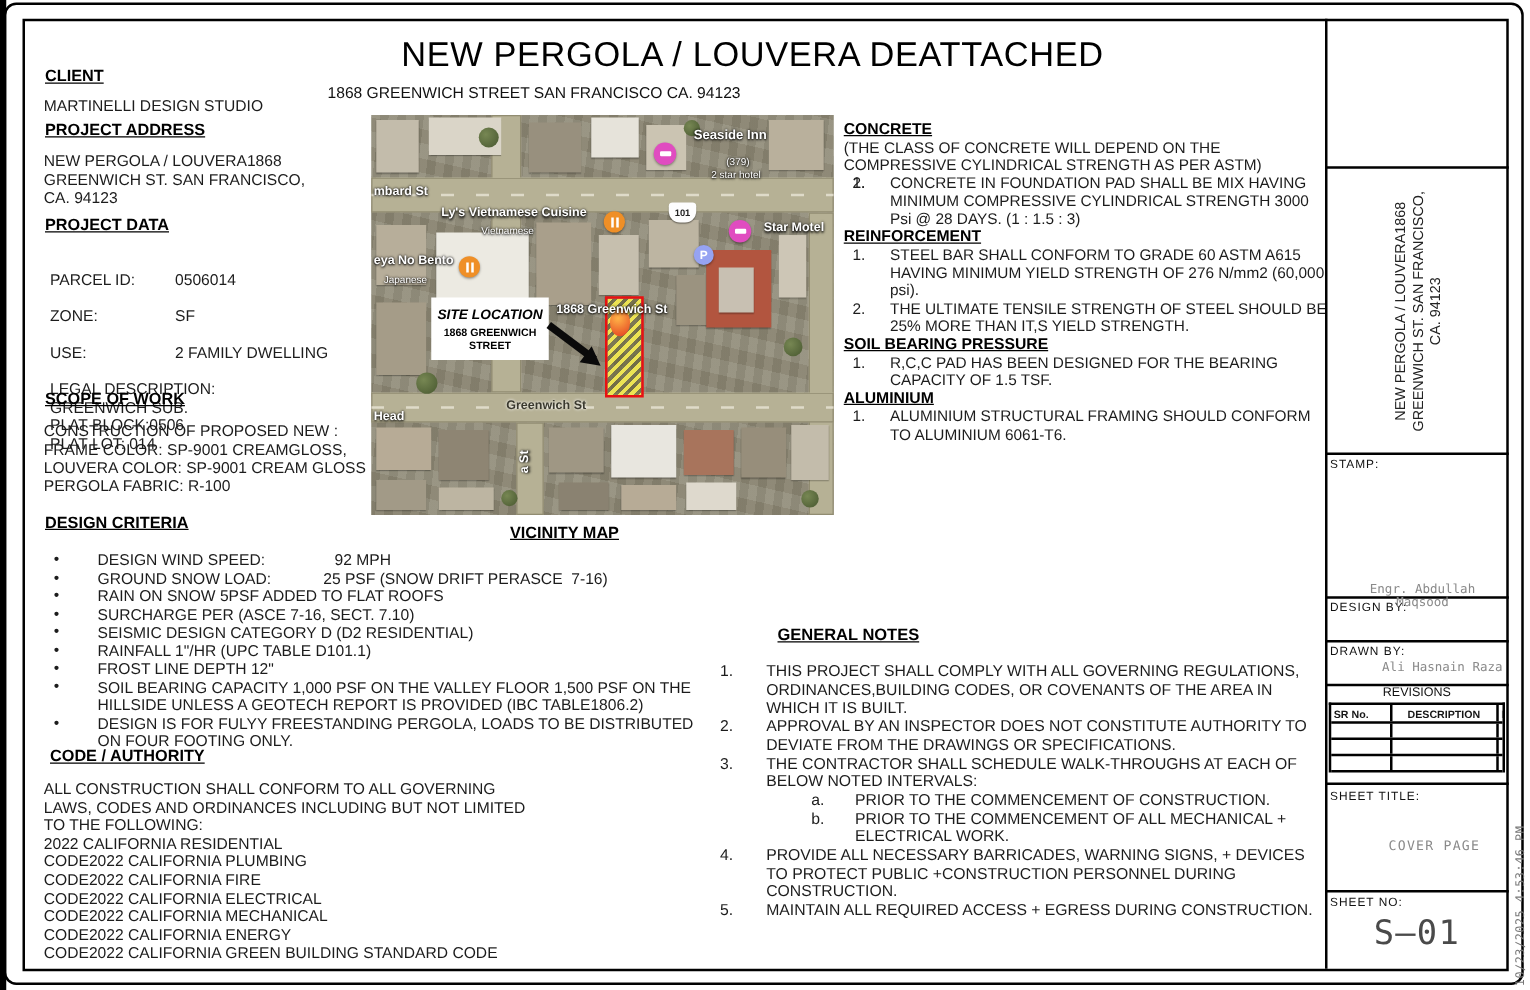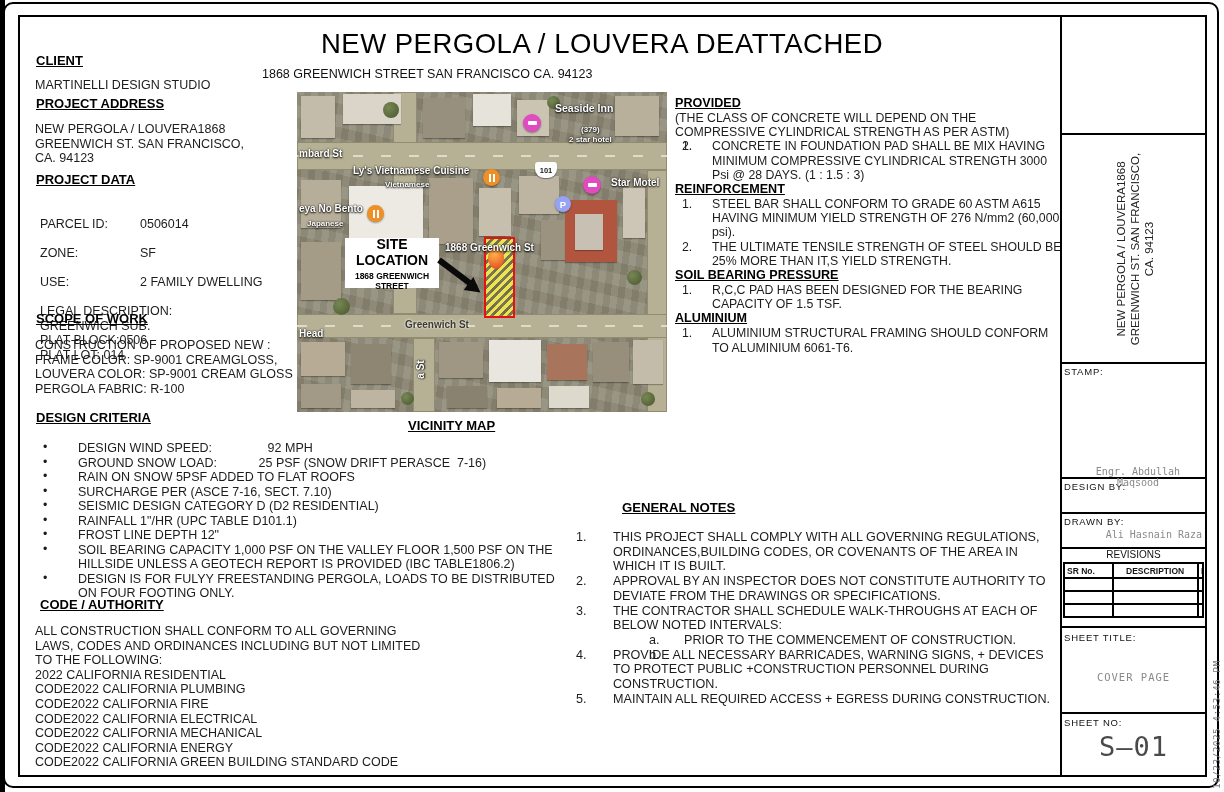--- a/index.html
+++ b/index.html
@@ -38,35 +38,35 @@
        background:
         repeating-linear-gradient(97deg, rgba(255,255,255,.05) 0 7px, rgba(0,0,0,.05) 7px 14px),
         repeating-linear-gradient(13deg, rgba(60,50,30,.07) 0 11px, rgba(255,255,250,.05) 11px 23px),
         #8f8a77;}
   .street{position:absolute;background:#b6b195;box-shadow:inset 0 0 0 1px rgba(120,115,90,.6);}
   .dash{position:absolute;left:0;width:100%;height:2px;background:repeating-linear-gradient(90deg,#e6e2d2 0 10px,transparent 10px 28px);opacity:.85;}
   .bld{position:absolute;box-shadow:0 1px 1px rgba(0,0,0,.28);}
   .tree{position:absolute;border-radius:50%;background:radial-gradient(circle at 35% 35%, #778753, #47572f);}
   .mlab{position:absolute;color:#fff;font-size:10px;font-weight:bold;white-space:nowrap;
         text-shadow:0 0 2px #000,0 1px 2px rgba(0,0,0,.9);}
-  .msub{font-size:8px;font-weight:bold;}
+  .msub{font-size:8px;font-weight:normal;}
   .mdark{color:#3a392e;text-shadow:0 0 2px rgba(255,255,255,.8),0 0 3px rgba(255,255,255,.6);}
   .poi{position:absolute;border-radius:50%;display:flex;align-items:center;justify-content:center;
        color:#fff;box-shadow:0 1px 2px rgba(0,0,0,.4);}
   .poi-lodging{width:18px;height:18px;background:#e04cc0;}
   .poi-lodging::after{content:"";width:9px;height:4px;background:#fff;border-radius:1px;}
   .poi-food{width:17px;height:17px;background:#ef8f27;}
   .poi-food::after{content:"";width:2px;height:8px;background:#fff;box-shadow:4px 0 0 #fff;margin-left:-4px;}
   .poi-park{width:16px;height:16px;background:#96a3f2;font-size:9.5px;font-weight:bold;}
   .shield{position:absolute;left:238px;top:70px;width:22px;height:16px;background:#fdfdfd;border-radius:3px 3px 9px 9px;
           display:flex;align-items:center;justify-content:center;font-size:7.5px;font-weight:bold;color:#222;
           box-shadow:0 1px 1px rgba(0,0,0,.4);}
   .callout{position:absolute;left:48px;top:146px;width:94px;height:50px;background:#fff;z-index:4;
            display:flex;flex-direction:column;align-items:center;justify-content:center;gap:3px;text-align:center;}
-  .callout .c1{font-size:14px;font-weight:bold;color:#000;}
+  .callout .c1{font-size:11px;font-weight:bold;color:#000;font-style:italic;}
   .callout .c2{font-size:8.5px;font-weight:bold;color:#000;line-height:10px;width:86px;}
   .site{position:absolute;left:187px;top:145px;width:27px;height:77px;border:2px solid #e81111;z-index:3;
         background:repeating-linear-gradient(135deg, rgba(244,235,80,.92) 0 3px, rgba(100,96,42,.55) 3px 6px);}
   .blob{position:absolute;left:2px;top:8px;width:16px;height:22px;border-radius:50%;
         background:radial-gradient(circle at 40% 35%, #ffb347, #e23b1f);}
   .shaft{position:absolute;left:142px;top:165px;width:46px;height:6px;background:#0a0a0a;
          transform:rotate(37deg);transform-origin:0 50%;z-index:4;}
   .ahead{position:absolute;left:170px;top:188px;width:0;height:0;border-left:15px solid #0a0a0a;
          border-top:8px solid transparent;border-bottom:8px solid transparent;transform:rotate(37deg);z-index:4;}
   .vlab{transform:rotate(-90deg);transform-origin:center;}
@@ -227,40 +227,40 @@
     </div>
     <div class="shaft"></div>
     <div class="ahead"></div>
     <div class="site">
         <div class="blob"></div>
       </div>
   </div>
   <div class="h map-caption">VICINITY MAP</div>
 
   <div class="notes">
-    <div class="nh">PROVIDED</div>
+    <div class="nh">CONCRETE</div>
     <div class="nintro">(THE CLASS OF CONCRETE WILL DEPEND ON THE COMPRESSIVE CYLINDRICAL STRENGTH AS PER ASTM)</div>
     <div class="li"><span class="n">1.</span></div>
     <div class="li"><span class="n">2.</span><span>CONCRETE IN FOUNDATION PAD SHALL BE  MIX HAVING MINIMUM COMPRESSIVE CYLINDRICAL STRENGTH 3000 Psi @ 28 DAYS. (1 : 1.5 : 3)</span></div>
     <div class="nh">REINFORCEMENT</div>
     <div class="li"><span class="n">1.</span><span>STEEL BAR SHALL CONFORM TO GRADE 60 ASTM A615 HAVING MINIMUM YIELD STRENGTH OF 276 N/mm2 (60,000 psi).</span></div>
     <div class="li"><span class="n">2.</span><span>THE ULTIMATE TENSILE STRENGTH OF STEEL SHOULD BE 25% MORE THAN IT,S YIELD STRENGTH.</span></div>
     <div class="nh">SOIL BEARING PRESSURE</div>
     <div class="li"><span class="n">1.</span><span>R,C,C PAD HAS BEEN DESIGNED FOR THE BEARING CAPACITY OF 1.5 TSF.</span></div>
     <div class="nh">ALUMINIUM</div>
     <div class="li"><span class="n">1.</span><span>ALUMINIUM STRUCTURAL FRAMING SHOULD CONFORM TO ALUMINIUM 6061-T6.</span></div>
   </div>
 
   <div class="h gn-head">GENERAL NOTES</div>
   <div class="gn">
     <div class="li"><span class="n">1.</span><span>THIS PROJECT SHALL COMPLY WITH ALL GOVERNING REGULATIONS, ORDINANCES,BUILDING CODES, OR COVENANTS OF THE AREA IN WHICH IT IS BUILT.</span></div>
     <div class="li"><span class="n">2.</span><span>APPROVAL BY AN INSPECTOR DOES NOT CONSTITUTE AUTHORITY TO DEVIATE FROM THE DRAWINGS OR SPECIFICATIONS.</span></div>
     <div class="li"><span class="n">3.</span><span>THE CONTRACTOR SHALL SCHEDULE WALK-THROUGHS AT EACH OF BELOW NOTED INTERVALS:</span></div>
     <div class="sub"><span class="n">a.</span><span>PRIOR TO THE COMMENCEMENT OF CONSTRUCTION.</span></div>
-    <div class="sub"><span class="n">b.</span></div>
+    <div class="sub"><span class="n">b.</span><span>PRIOR TO THE COMMENCEMENT OF ALL MECHANICAL + ELECTRICAL WORK.</span></div>
     <div class="li"><span class="n">4.</span><span>PROVIDE ALL NECESSARY BARRICADES, WARNING SIGNS, + DEVICES TO PROTECT PUBLIC +CONSTRUCTION PERSONNEL DURING CONSTRUCTION.</span></div>
     <div class="li"><span class="n">5.</span><span>MAINTAIN ALL REQUIRED ACCESS + EGRESS DURING CONSTRUCTION.</span></div>
   </div>
 
   <div class="tb-divider"></div>
   <div class="tbline" style="top:133px;"></div>
   <div class="tbline" style="top:362px;"></div>
   <div class="tbline" style="top:477px;"></div>
   <div class="tbline" style="top:512px;"></div>
   <div class="tbline" style="top:547px;"></div>
@@ -299,19 +299,19 @@
         <div class="revcell rc3 revempty"></div>
       </div>
     <div class="revrow">
         <div class="revcell rc1 revempty"></div>
         <div class="revcell rc2 revempty"></div>
         <div class="revcell rc3 revempty"></div>
       </div>
   </div>
 
   <div class="tb-label" style="left:1064px;top:632px;">SHEET  TITLE:</div>
-  <div class="cad abs" style="left:1060px;top:671px;width:147px;text-align:center;font-size:10.5px;letter-spacing:1px;">COVER PAGE</div>
+  <div class="cad abs" style="left:1060px;top:671px;width:147px;text-align:center;font-size:10.5px;letter-spacing:1px;padding-left:14px;">COVER PAGE</div>
 
   <div class="tb-label" style="left:1064px;top:717px;">SHEET  NO:</div>
   <div class="cad abs" style="left:1060px;top:731px;width:147px;text-align:center;font-size:27px;color:#4a4a4a;letter-spacing:1px;">S—01</div>
 
   <div class="ts">10/23/2025  4:53:46 PM</div>
 </div>
 
 </body></html>

